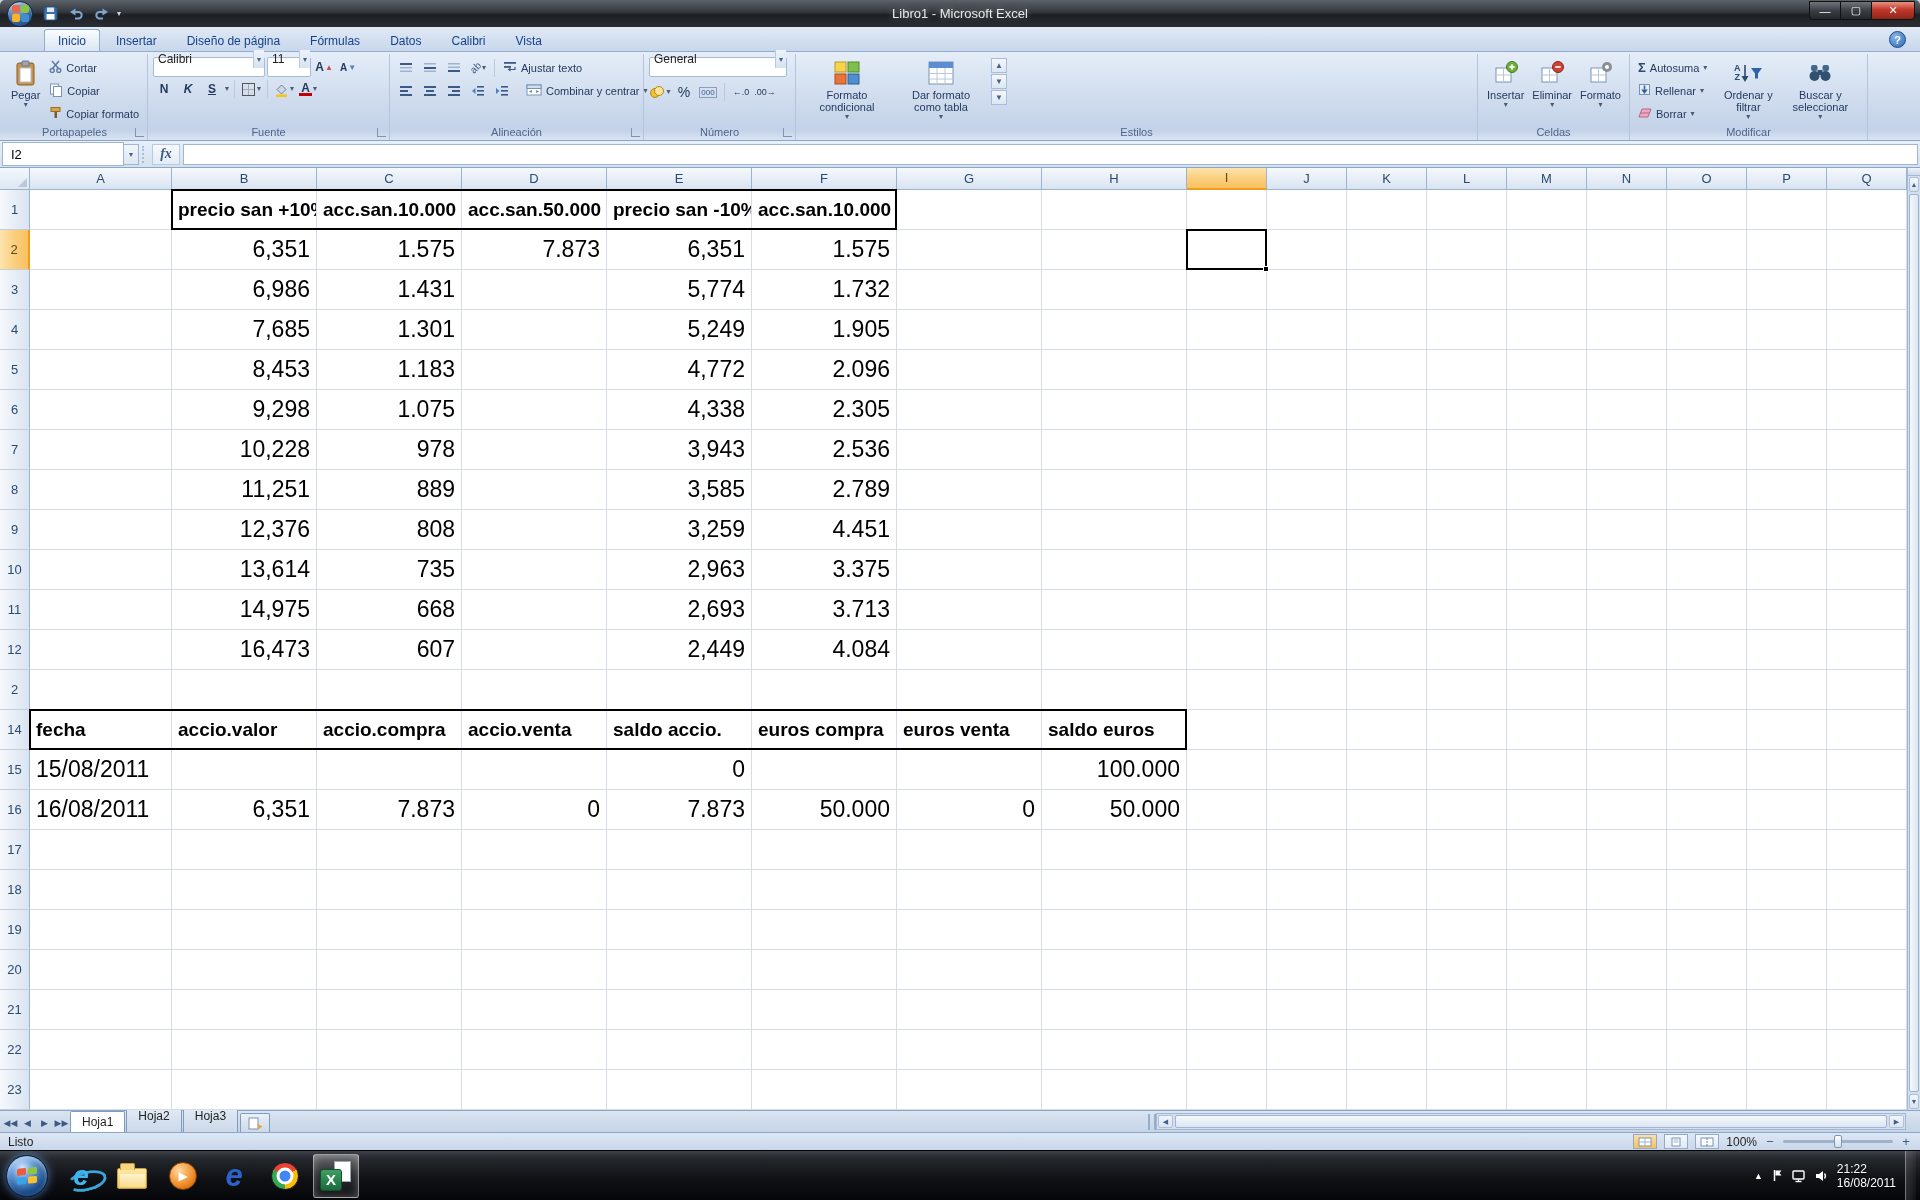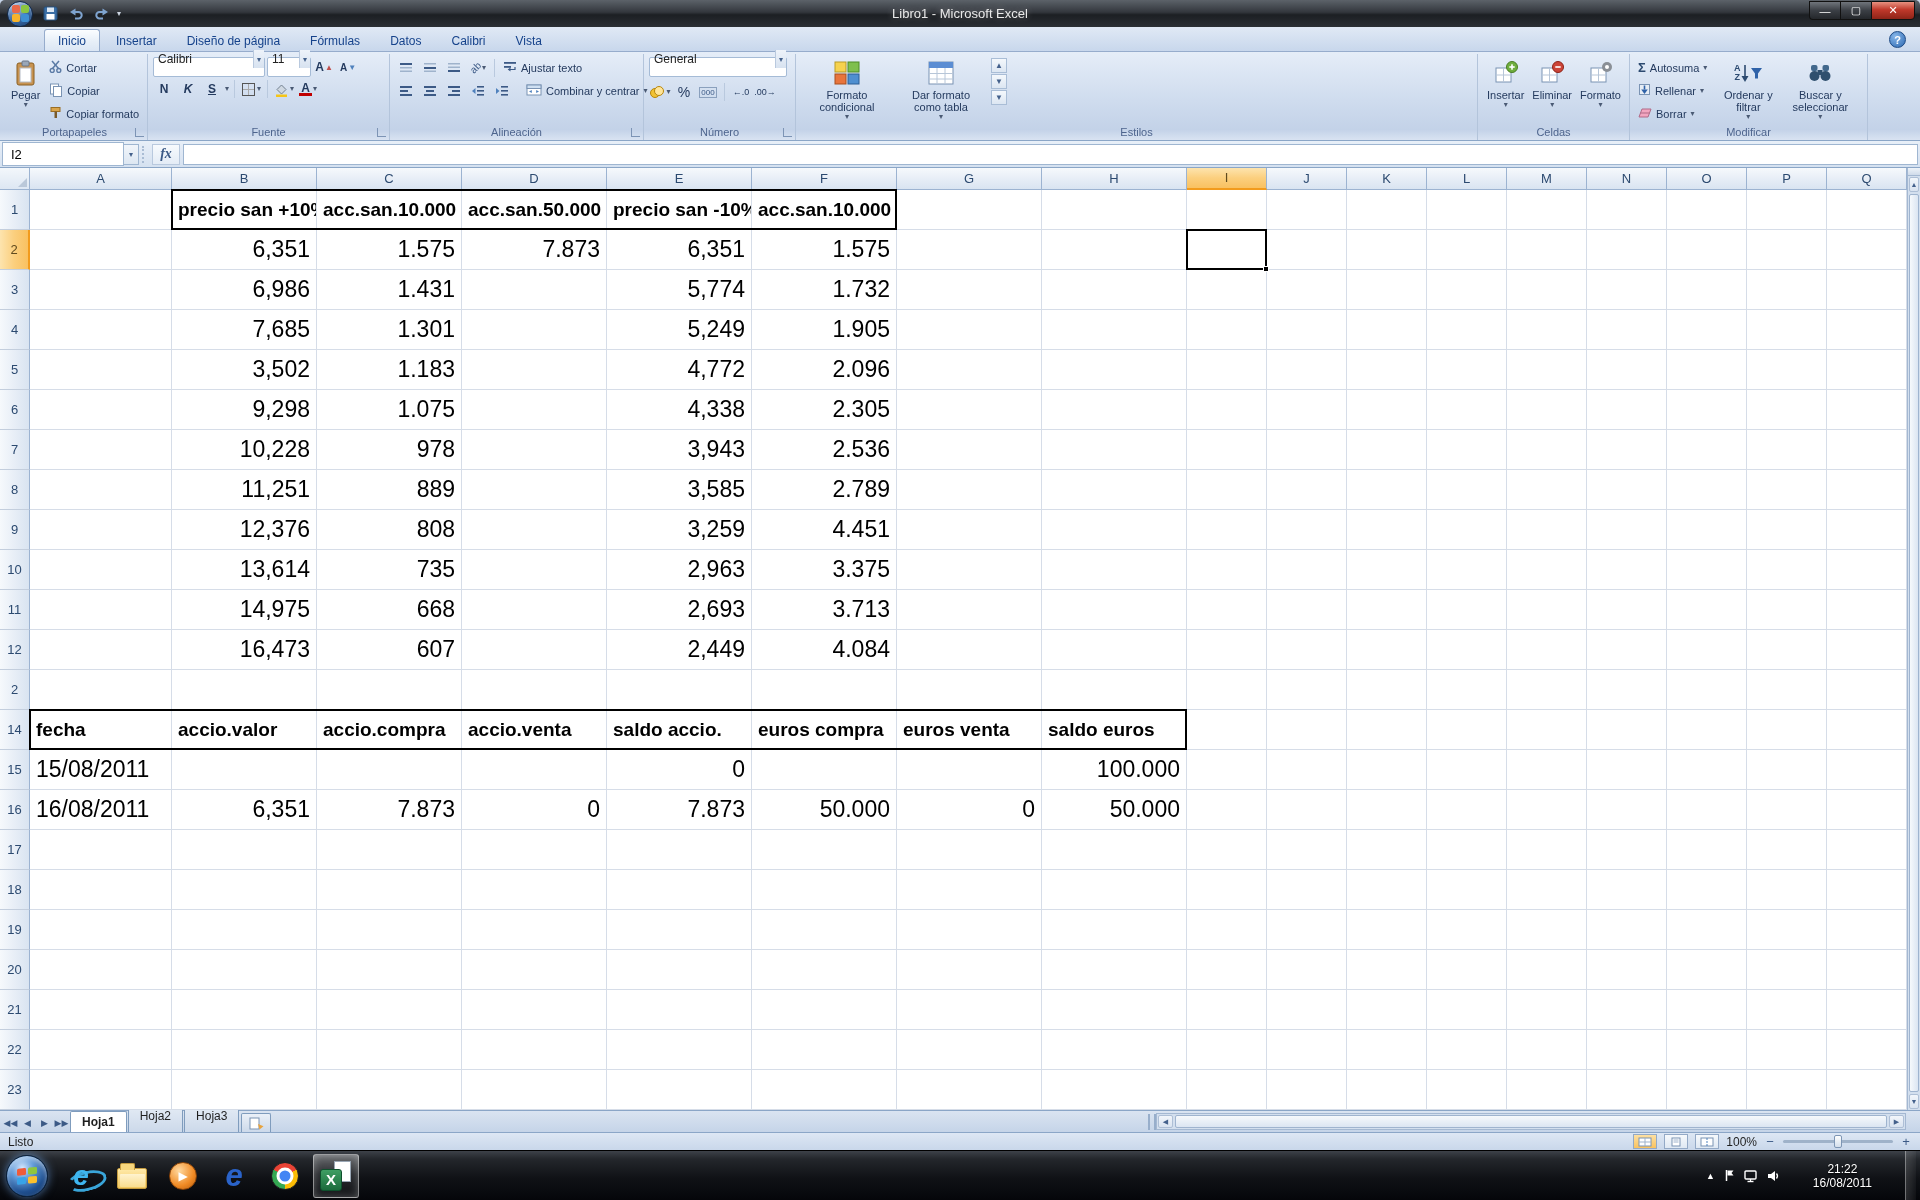--- a/index.html
+++ b/index.html
@@ -76,21 +76,21 @@
 .vscroll{width:13px;flex:none;background:#d3dfee;border-left:1px solid #a4b8d2;display:flex;flex-direction:column}
 .vsnub{height:8px;background:linear-gradient(#eef3f9,#cfdbea);border-bottom:1px solid #a4b8d2}
 .varr{height:15px;margin:1px;display:flex;align-items:center;justify-content:center;font-size:7px;color:#44618c;background:linear-gradient(#f2f6fb,#d9e3f0);border:1px solid #aebfd6;border-radius:2px}
 .vthumb{flex:1;margin:1px;background:linear-gradient(90deg,#f6f9fc,#dbe5f2);border:1px solid #9fb4cf;border-radius:2px}
 
 
 .tabsbar{height:22px;flex:none;background:linear-gradient(#dae4f1,#c5d4e8);border-top:1px solid #8ba6c7;display:flex;align-items:flex-end;padding-left:2px}
 .snav{width:17px;height:18px;display:flex;align-items:center;justify-content:center;font-size:9px;color:#3c5a86}
 #sheet-tabs{display:flex;align-items:flex-end}
 .stab{height:34px;display:flex;align-items:center;padding:0 11px;font-size:12px;color:#1f1f1f;background:linear-gradient(#eaf0f8,#ccd9ea);border:1px solid #7f9cbd;border-bottom:none;border-radius:2px 2px 0 0;margin-right:1px}
-.stab.active{background:#fff;font-weight:bold;height:21px}
+.stab.active{background:#fff;font-weight:normal;height:21px}
 .instab{width:30px;height:19px;display:flex;align-items:center;justify-content:center;background:linear-gradient(#eaf0f8,#ccd9ea);border:1px solid #7f9cbd;border-bottom:none;border-radius:2px 2px 0 0;margin-left:1px}
 .hsplitter{width:8px;height:16px;align-self:center;margin-left:auto;border-left:2px solid #97aecb;border-right:2px solid #97aecb}
 .hscr{width:750px;height:17px;align-self:center;display:flex;align-items:center;background:#d3dfee;border:1px solid #a4b8d2;margin-right:14px}
 .harr{width:15px;height:13px;margin:1px;display:flex;align-items:center;justify-content:center;font-size:7px;color:#44618c;background:linear-gradient(#f2f6fb,#d9e3f0);border:1px solid #aebfd6;border-radius:2px}
 .hthumb{flex:1;height:13px;margin:1px;background:linear-gradient(#f6f9fc,#dbe5f2);border:1px solid #9fb4cf;border-radius:2px}
 
 
 .statusbar{height:18px;flex:none;background:linear-gradient(#dde7f4,#c9d7ea);border-top:1px solid #8ba6c7;display:flex;align-items:center;font-size:12px;color:#1f1f1f;padding:0 8px}
 .sright{margin-left:auto;display:flex;align-items:center;gap:7px}
 .vwbtn{width:24px;height:15px;border:1px solid #93a9c6;background:linear-gradient(#f6f9fc,#dfe8f3);display:flex;align-items:center;justify-content:center}
@@ -111,21 +111,21 @@
 .folder::before{content:"";position:absolute;top:-6px;left:2px;width:13px;height:6px;background:#f6d67e;border:1px solid #c49b3f;border-bottom:none;border-radius:2px 2px 0 0}
 .folder::after{content:"";position:absolute;left:2px;bottom:1px;width:25px;height:13px;background:linear-gradient(#fff3cf,#f8dd90);border-radius:1px}
 .wmp{width:28px;height:28px;border-radius:50%;background:radial-gradient(circle at 35% 30%,#ffd9a0,#f08a24 60%,#b35a0e);display:flex;align-items:center;justify-content:center;color:#fff;font-size:12px;border:1px solid #8a4307}
 .chrome{width:28px;height:28px;border-radius:50%;background:conic-gradient(from -60deg,#ea4335 0 120deg,#fbbc05 0 240deg,#34a853 0 360deg);position:relative;border:1px solid #222}
 .chrome::after{content:"";position:absolute;left:50%;top:50%;width:11px;height:11px;transform:translate(-50%,-50%);background:#4285f4;border:3px solid #fff;border-radius:50%}
 .xl{position:relative;width:32px;height:30px}
 .xl .xlsheet{position:absolute;right:1px;top:0;width:17px;height:21px;background:#fff;border:1px solid #9aa7b5}
 .xl .xlx{position:absolute;left:0;bottom:0;width:22px;height:22px;background:linear-gradient(#3f9e63,#1b6b3c);border:1px solid #0e4f2c;border-radius:3px;color:#fff;font-weight:bold;font-size:15px;display:flex;align-items:center;justify-content:center}
 .tray{margin-left:auto;display:flex;align-items:center;gap:9px;padding-right:4px}
 .trayic{color:#fff;display:flex;align-items:center}
-.clock{text-align:center;font-size:12px;line-height:14px;color:#fff;margin:0 24px;text-shadow:0 1px 2px #000}
+.clock{font-size:12px;line-height:14px;color:#fff;margin:0 0;text-shadow:0 1px 2px #000}
 .showdesk{width:11px;height:50px;background:linear-gradient(90deg,rgba(255,255,255,.14),rgba(255,255,255,.04));border-left:1px solid rgba(255,255,255,.4)}
 .hiddenarr{font-size:9px;color:#fff}
 </style>
 </head>
 <body>
 
 <div id="app">
 
   <div class="titlebar">
     <div class="orb">
@@ -637,21 +637,21 @@
         <div class="cell"></div>
         <div class="cell"></div>
         <div class="cell"></div>
         <div class="cell"></div>
         <div class="cell"></div>
         <div class="cell"></div>
         <div class="cell"></div>
         <div class="cell"></div>
         <div class="rowhead">5</div>
         <div class="cell"></div>
-        <div class="cell r">3,502</div>
+        <div class="cell r">8,453</div>
         <div class="cell r">1.183</div>
         <div class="cell"></div>
         <div class="cell r">4,772</div>
         <div class="cell r">2.096</div>
         <div class="cell"></div>
         <div class="cell"></div>
         <div class="cell"></div>
         <div class="cell"></div>
         <div class="cell"></div>
         <div class="cell"></div>

